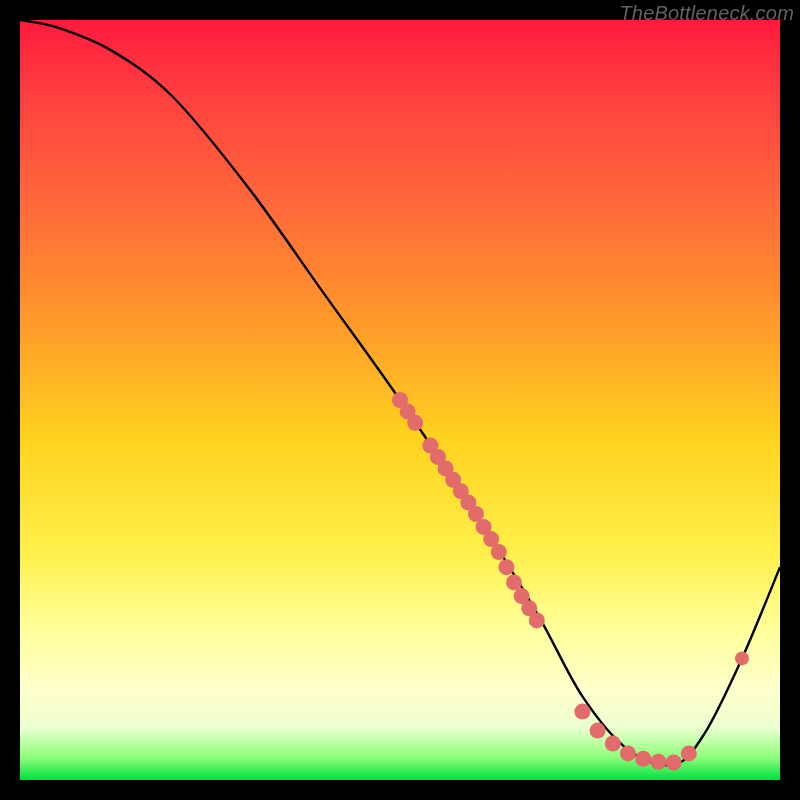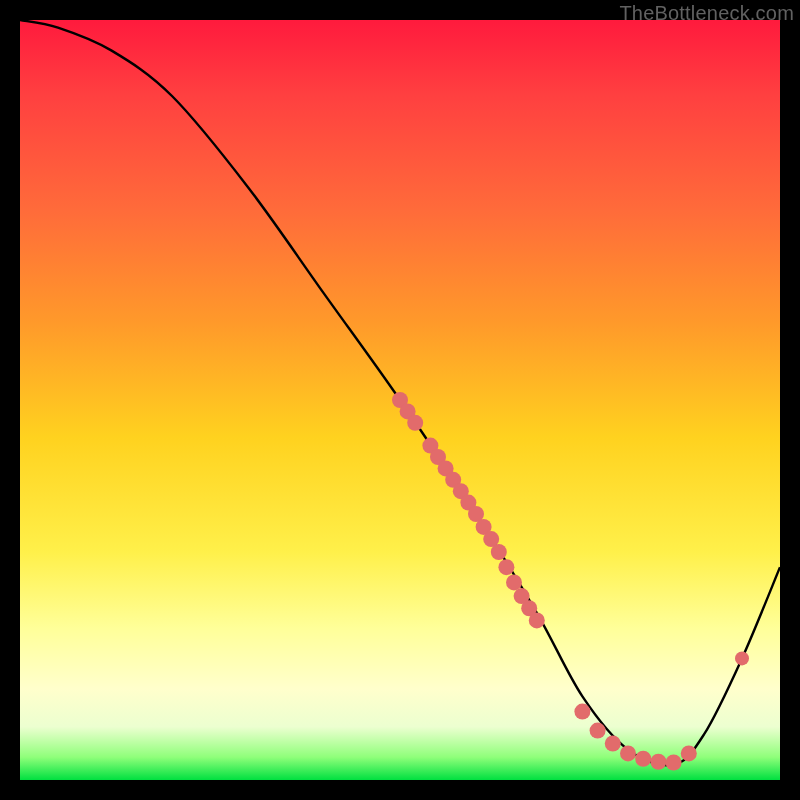--- a/index.html
+++ b/index.html
@@ -51,20 +51,21 @@
   }
   .watermark {
     position: absolute;
     top: 2px;
     right: 6px;
     color: #616161;
     font-size: 20px;
     font-weight: 500;
     letter-spacing: 0.2px;
     user-select: none;
+    font-style: italic;
   }
 </style>
 </head>
 <body>
 
 <div class="frame">
   <div class="gradient"></div>
   <svg class="curve" viewBox="0 0 760 760" preserveAspectRatio="none">
     <g id="curve-layer">
         <path d="M 0 0 C 6.333333333333333 1.2666666666666704, 22.799999999999997 2.53333333333336, 38 7.600000000000023 C 53.2 12.666666666666686, 72.2 18.99999999999998, 91.2 30.399999999999977 C 110.2 41.799999999999976, 129.2 53.2, 152 76 C 174.8 98.8, 202.66666666666666 134.2666666666666, 228 167.19999999999993 C 253.33333333333334 200.13333333333327, 278.6666666666667 238.1333333333333, 304 273.59999999999997 C 329.3333333333333 309.06666666666666, 354.6666666666667 343.26666666666665, 380 380 C 405.3333333333333 416.73333333333335, 433.2 458.53333333333336, 456 494 C 478.8 529.4666666666667, 499.0666666666667 562.4, 516.8000000000001 592.8 C 534.5333333333334 623.1999999999999, 547.2 653.5999999999999, 562.4 676.4 C 577.5999999999999 699.2, 592.8 718.2, 608 729.6 C 623.2 741, 640.9333333333334 747.3333333333333, 653.6 744.8 C 666.2666666666667 742.2666666666667, 672.6 732.1333333333333, 684 714.4 C 695.4 696.6666666666666, 709.3333333333334 666.2666666666667, 722 638.4 C 734.6666666666666 610.5333333333333, 753.6666666666666 562.4000000000001, 760 547.2" fill="none" stroke="#000" stroke-width="2.4"></path>

